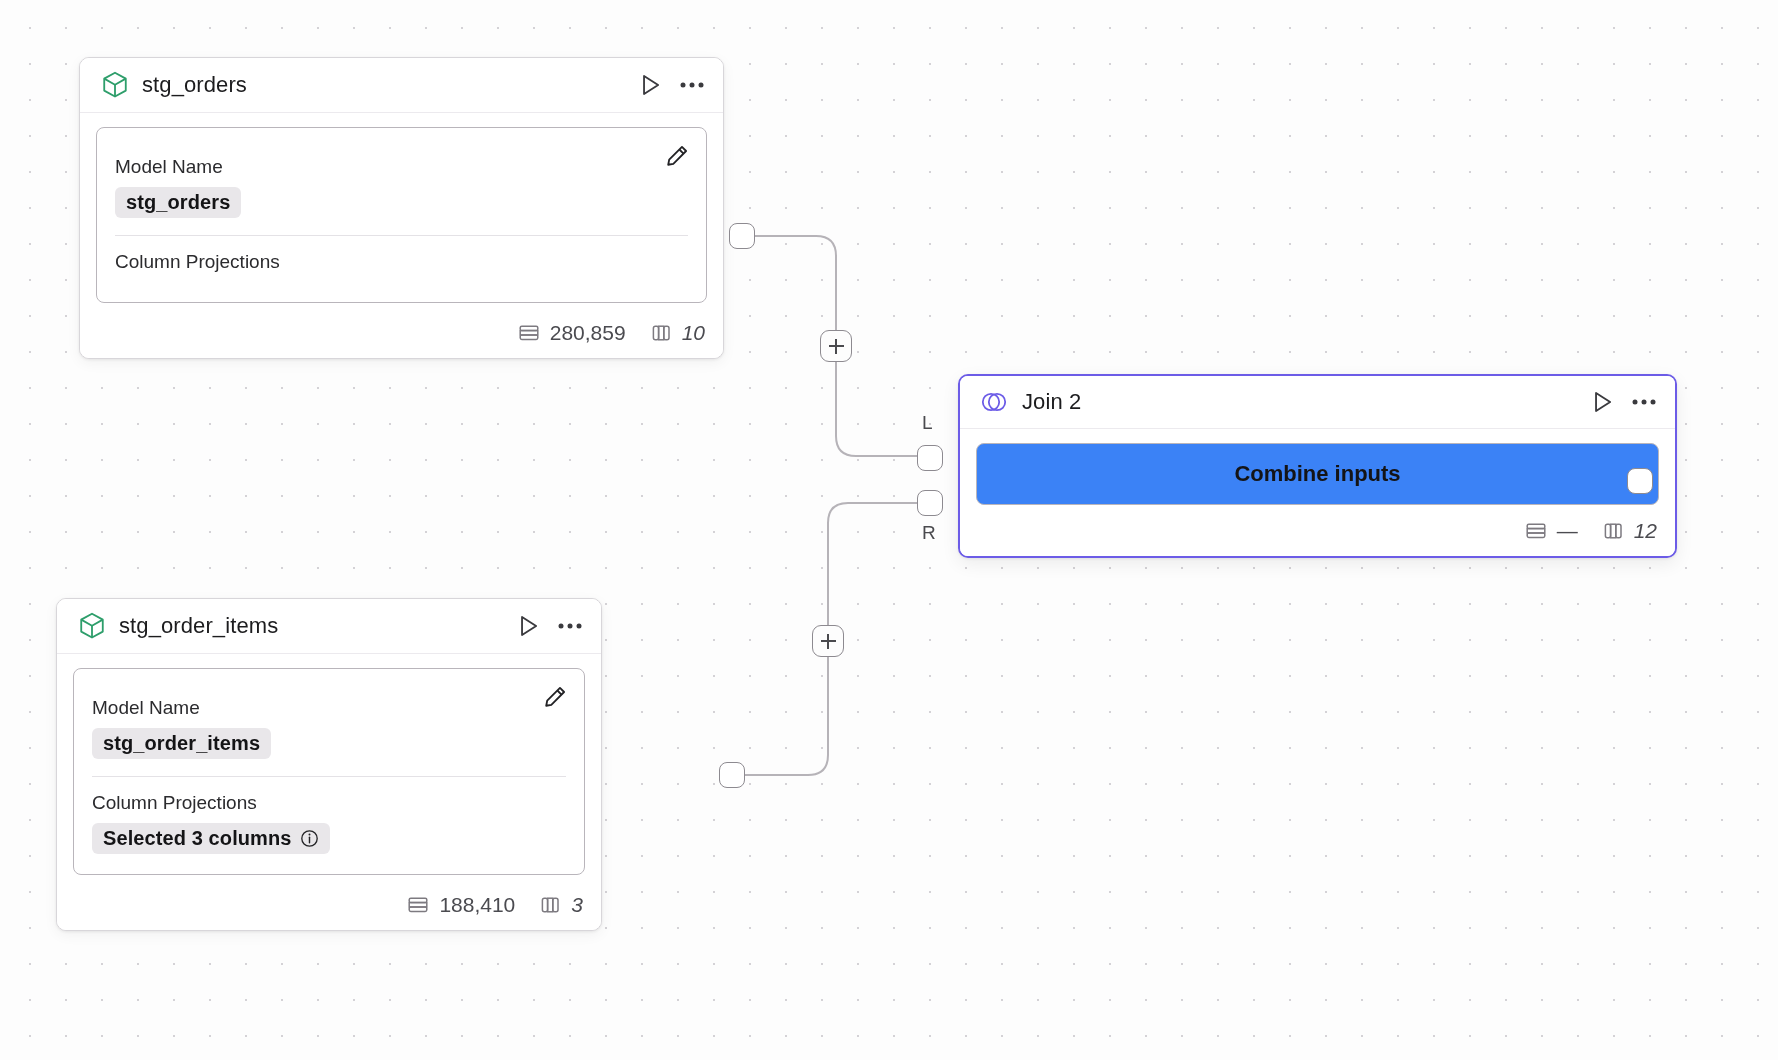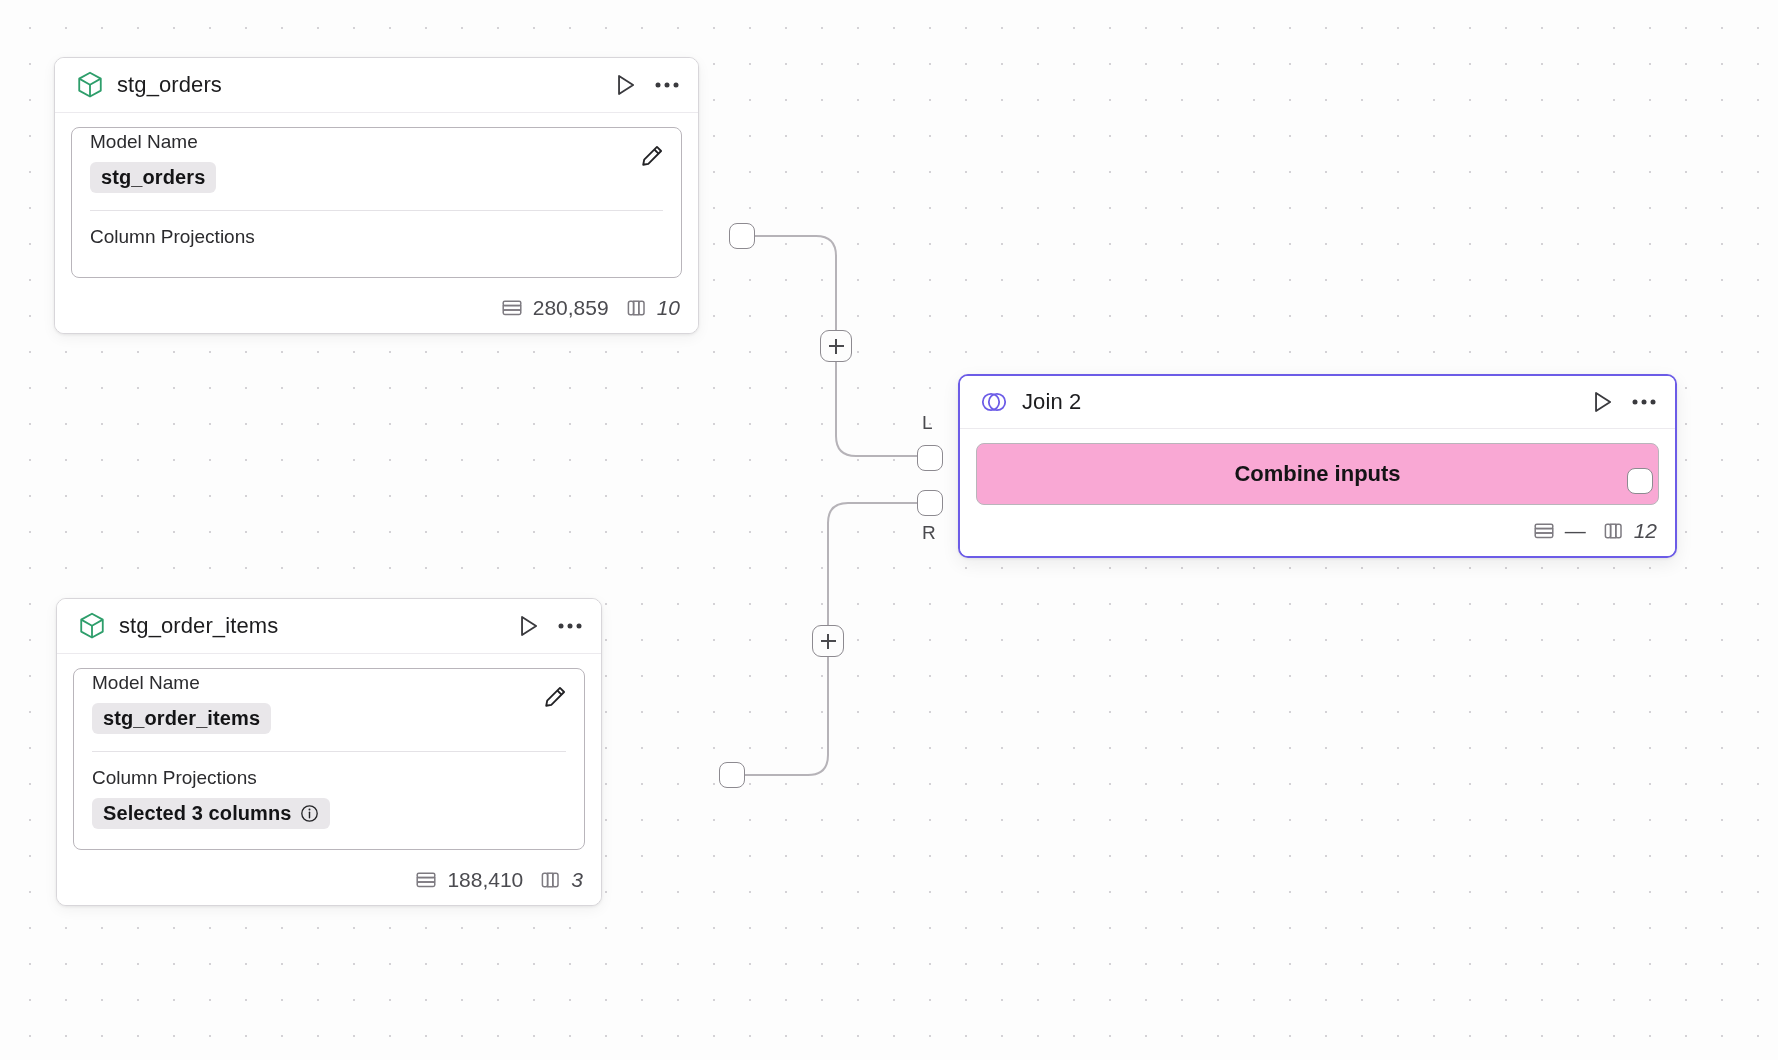--- a/index.html
+++ b/index.html
@@ -46,21 +46,21 @@
   }
   .hdr-icon { display:flex; align-items:center; justify-content:center; flex:none; }
   .hdr-actions { display:flex; align-items:center; gap:16px; flex:none; }
   .icon-btn { display:flex; align-items:center; justify-content:center; cursor:pointer; }
 
   .node-body { padding:14px 16px 8px 16px; background:#fff; }
 
   .inner-card {
     border:1px solid #b9b5bb;
     border-radius:8px;
-    padding:3px 18px 20px 18px;
+    padding:28px 18px 20px 18px;
     position:relative;
     background:#fff;
   }
   .field-label {
     font-size:19px;
     color:#2b2b2e;
     font-weight:400;
     margin-bottom:9px;
   }
   .chip {
@@ -71,37 +71,37 @@
     font-size:20px;
     font-weight:700;
     color:#141416;
     letter-spacing:.1px;
   }
   .divider { height:1px; background:#e4e2e6; margin:17px 0 15px 0; }
   .edit-icon { position:absolute; right:16px; top:15px; cursor:pointer; }
 
   .node-footer {
     display:flex; align-items:center; justify-content:flex-end;
-    gap:2px;
+    gap:10px;
     padding:10px 18px 13px 18px;
     background:#fff;
   }
   .stat { display:flex; align-items:center; gap:10px; font-size:21px; color:#4b4b50; font-weight:400; }
   .stat + .stat { margin-left:14px;font-style:italic; }
 
   
   .combine-box {
     border:1px solid #b9b5bb;
     border-radius:8px;
     height:62px;
     display:flex; align-items:center; justify-content:center;
     font-size:22px;
     font-weight:700;
     color:#141416;
-    background:#f9a8d4;
+    background:#3b82f6;
     cursor:pointer;
   }
 
   
   .port {
     position:absolute;
     width:26px; height:26px;
     border:1.6px solid #8d8a90;
     border-radius:8px;
     background:#fff;
@@ -138,21 +138,21 @@
 
 <div id="canvas">
 
   <svg class="edges">
 
     <path d="M 742 236 H 816 Q 836 236 836 256 V 436 Q 836 456 856 456 H 930" fill="none" stroke="#b6b3b8" stroke-width="2"></path>
 
     <path d="M 732 775 H 808 Q 828 775 828 755 V 523 Q 828 503 848 503 H 930" fill="none" stroke="#b6b3b8" stroke-width="2"></path>
   </svg>
 
-  <div class="node" style="left:54px; top:57px; width:645px;">
+  <div class="node" style="left:79px; top:57px; width:645px;">
     <div class="node-header">
       <span class="hdr-icon">
         <svg width="26" height="28" viewBox="0 0 24 26" fill="none">
           <path d="M12 1.6 L22 7.1 V18.2 L12 23.7 L2 18.2 V7.1 Z" stroke="#2e9e6b" stroke-width="1.7" stroke-linejoin="round"></path>
           <path d="M2 7.1 L12 12.7 L22 7.1" stroke="#2e9e6b" stroke-width="1.7" stroke-linejoin="round"></path>
           <path d="M12 12.7 V23.7" stroke="#2e9e6b" stroke-width="1.7"></path>
         </svg>
       </span>
       <span class="node-title">stg_orders</span>
       <span class="hdr-actions">

